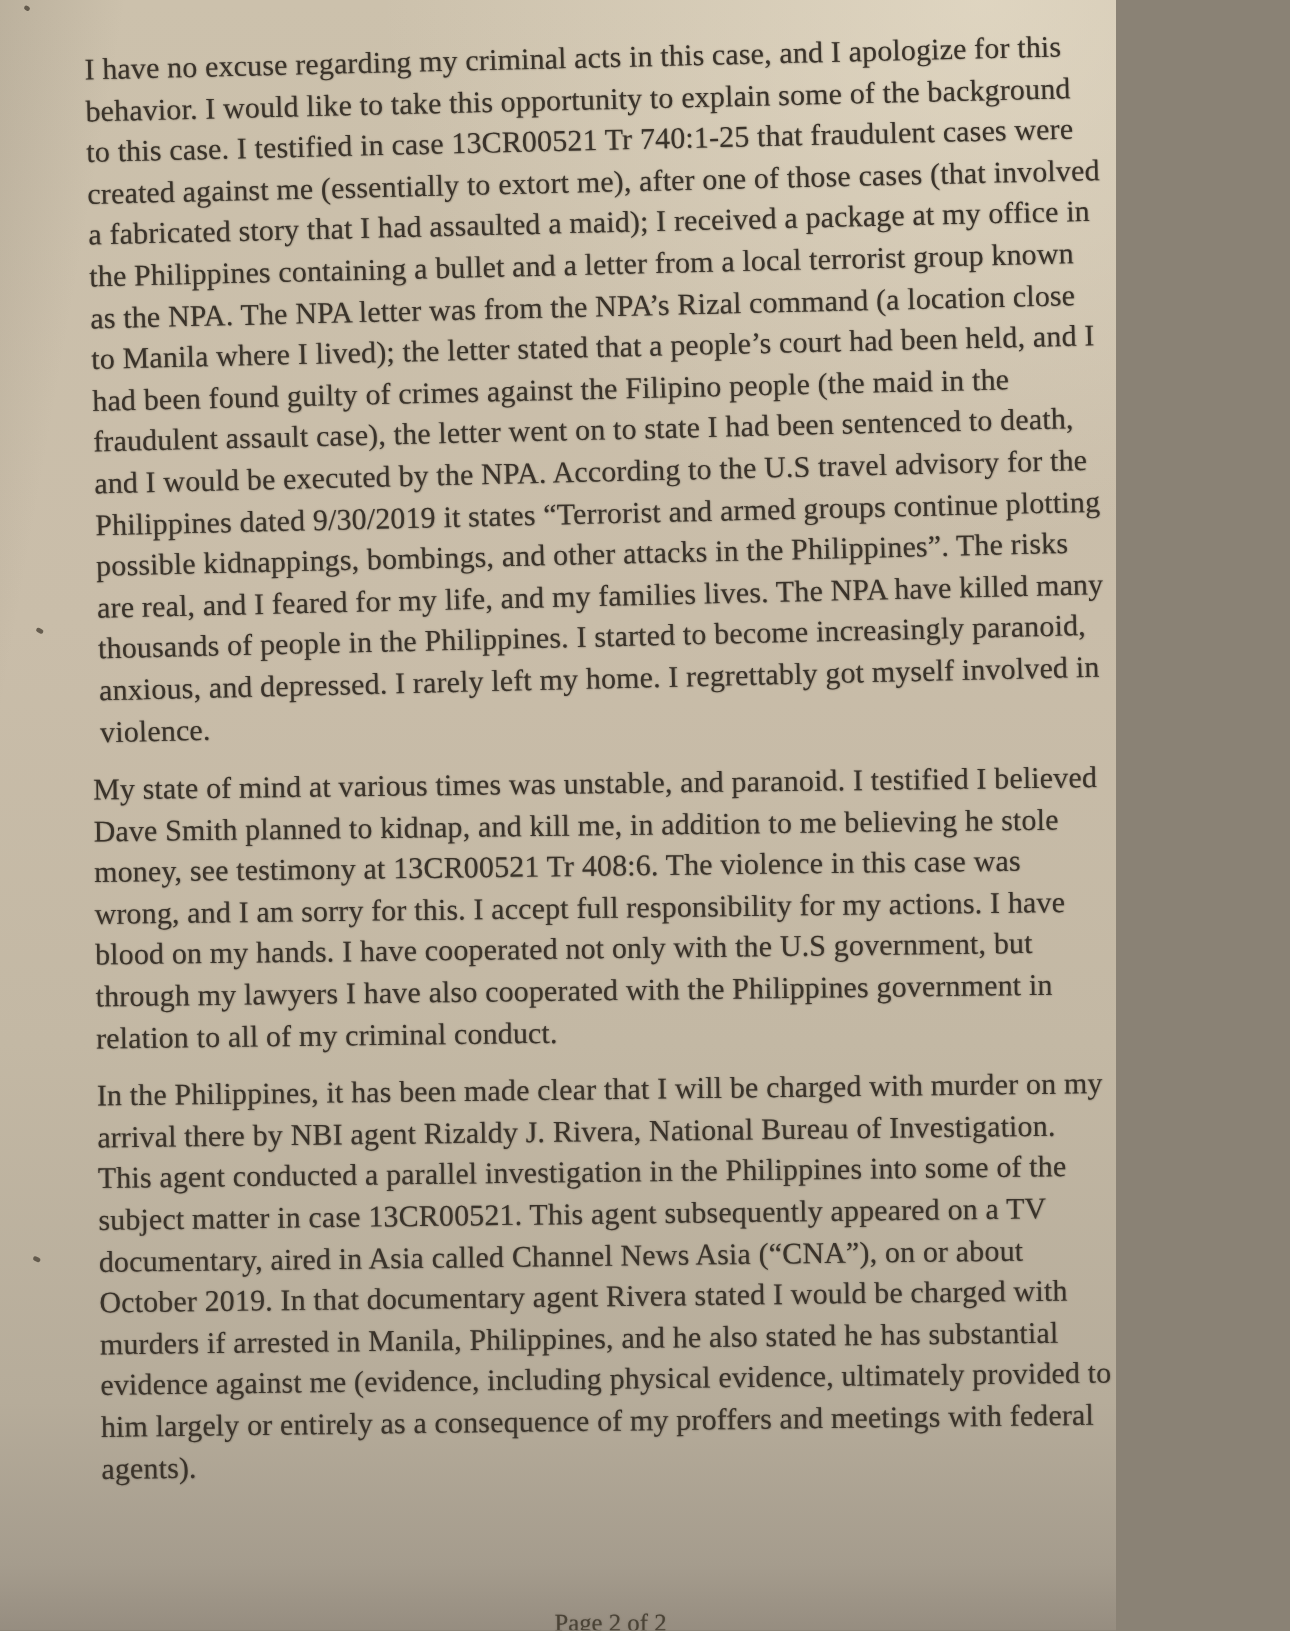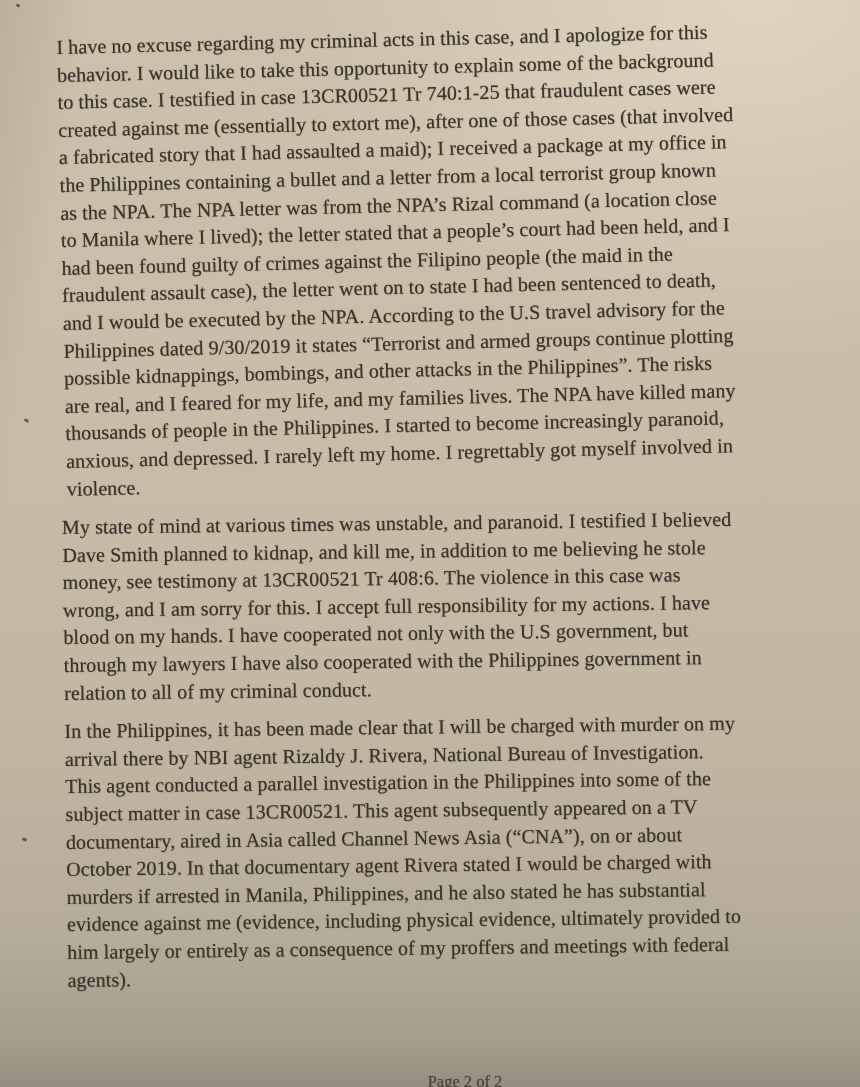--- a/index.html
+++ b/index.html
@@ -3,21 +3,21 @@
 <meta charset="utf-8">
 <style>
   html, body {
     margin: 0; padding: 0;
     width: 860px; height: 1087px;
     overflow: hidden;
     background: #8a8275;
   }
   .photo {
     position: relative;
-    width: 860px; height: 1087px;
+    width: 744px; height: 1087px;
     overflow: hidden;
     background:
       radial-gradient(90% 55% at 88% 0%, rgba(238,229,209,0.55), rgba(238,229,209,0) 60%),
       linear-gradient(100deg, rgba(120,111,97,0.20) 0%, rgba(120,111,97,0) 9%),
       linear-gradient(180deg, #ccc1ac 0%, #c9bda9 38%, #c3b8a4 64%, #b6ac9a 86%, #a59c8d 96%, #968d80 100%);
   }
   .text-block {
     position: absolute;
     left: 56px; top: 34px;
     width: 770px;

